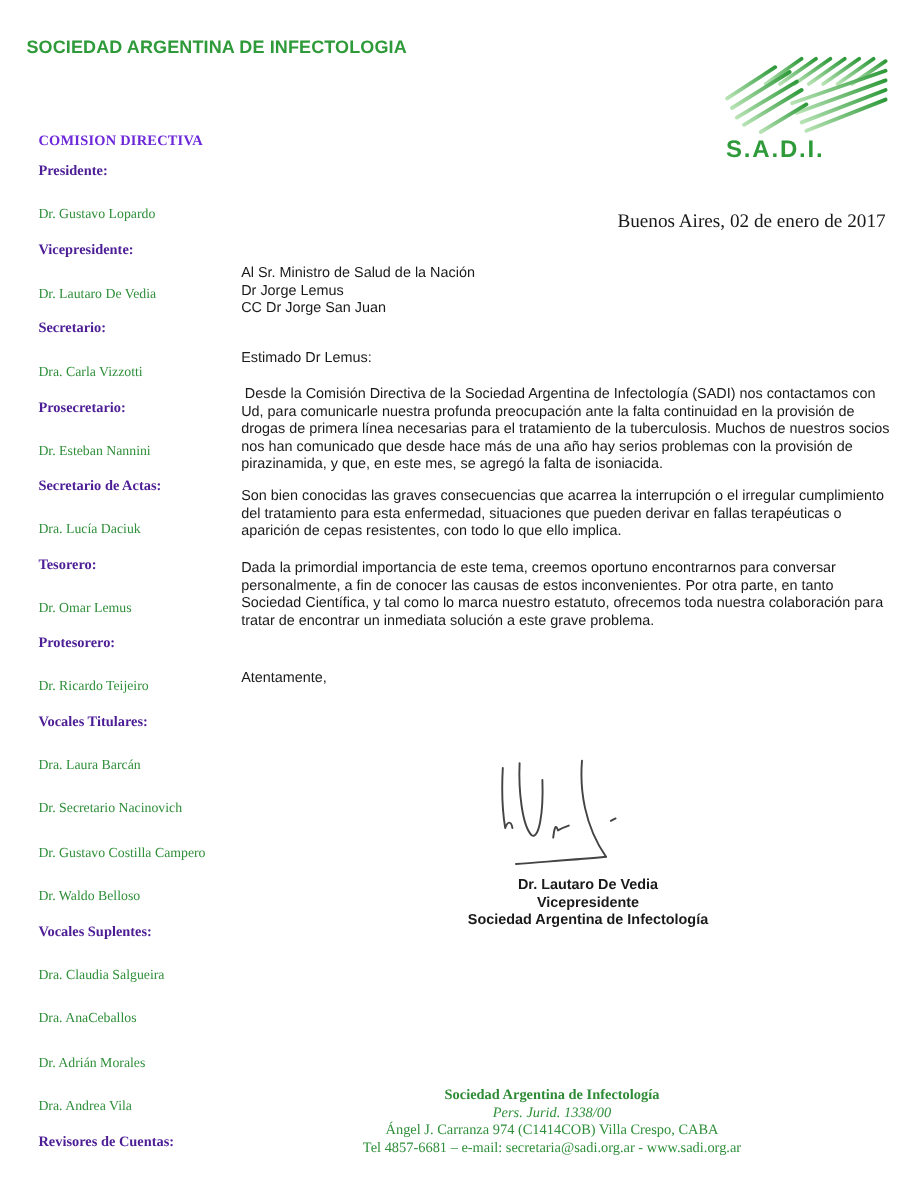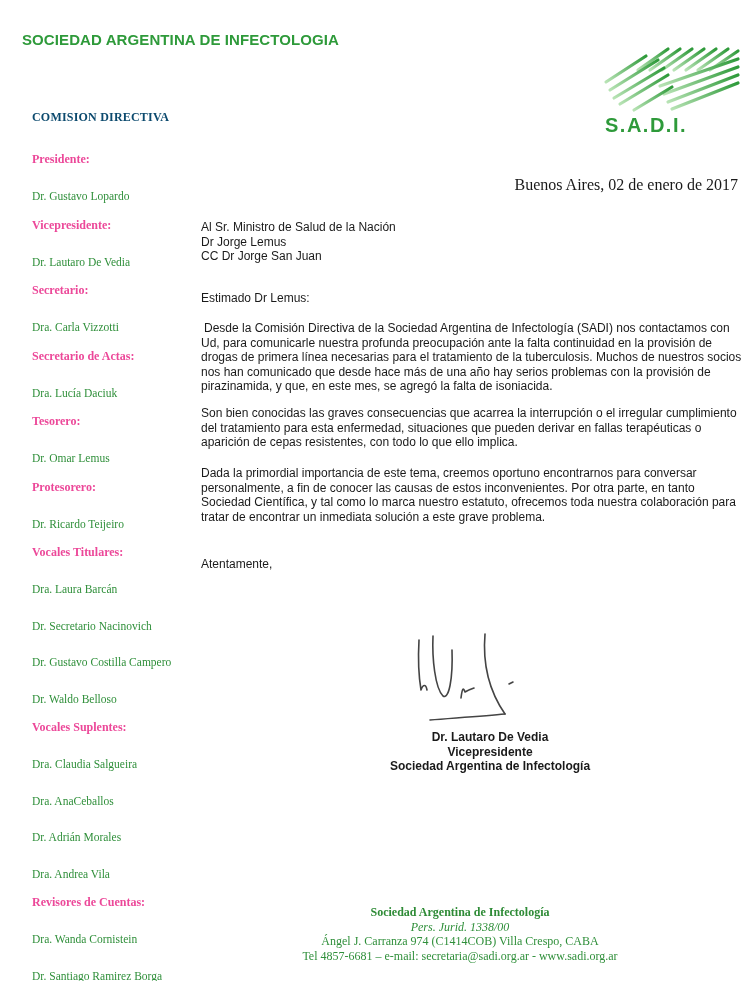--- a/index.html
+++ b/index.html
@@ -15,23 +15,23 @@
   .logo { position:absolute; left:598px; top:42px; width:145px; height:98px; }
   .logo svg { display:block; }
   .logo-text {
     position:absolute; left:7px; top:72px;
     font-family:"Liberation Sans", sans-serif; font-weight:bold;
     font-size:20px; color:#2e9a3a; letter-spacing:1.5px;
   }
 
   .sidebar { position:absolute; left:32px; top:110px; width:165px;
     font-family:"Liberation Serif", serif; }
-  .sidebar-heading { font-weight:bold; font-size:12px; color:#0c4a6e; margin-bottom:27px; letter-spacing:0.2px; }
+  .sidebar-heading { font-weight:bold; font-size:12px; color:#6d28d9; margin-bottom:10px; letter-spacing:0.2px; }
   .sidebar-group { margin-bottom:14px; }
-  .sidebar-role { font-weight:bold; font-size:12px; color:#ec4899; line-height:15px; }
+  .sidebar-role { font-weight:bold; font-size:12px; color:#4c1d95; line-height:15px; }
   .sidebar-name { font-size:11.5px; color:#2f8f3a; line-height:14.5px;margin-top:22px; }
 
   .date { position:absolute; right:12px; top:176px; font-size:16px; color:#1a1a1a;font-family:Liberation Serif, serif; }
 
   .recipient { position:absolute; left:201px; top:220px; font-size:12px; line-height:14.5px; }
 
   .greeting { position:absolute; left:201px; top:291px; font-size:12px; }
 
   .para { position:absolute; left:201px; width:545px; font-size:12px; line-height:14.6px; color:#1a1a1a; }
   .p1 { top:321px; text-indent:3px; }
@@ -91,20 +91,24 @@
     <div class="sidebar-role">Presidente:</div>
     <div class="sidebar-name">Dr. Gustavo Lopardo</div>
   </div>
   <div class="sidebar-group">
     <div class="sidebar-role">Vicepresidente:</div>
     <div class="sidebar-name">Dr. Lautaro De Vedia</div>
   </div>
   <div class="sidebar-group">
     <div class="sidebar-role">Secretario:</div>
     <div class="sidebar-name">Dra. Carla Vizzotti</div>
+  </div>
+  <div class="sidebar-group">
+    <div class="sidebar-role">Prosecretario:</div>
+    <div class="sidebar-name">Dr. Esteban Nannini</div>
   </div>
   <div class="sidebar-group">
     <div class="sidebar-role">Secretario de Actas:</div>
     <div class="sidebar-name">Dra. Lucía Daciuk</div>
   </div>
   <div class="sidebar-group">
     <div class="sidebar-role">Tesorero:</div>
     <div class="sidebar-name">Dr. Omar Lemus</div>
   </div>
   <div class="sidebar-group">

